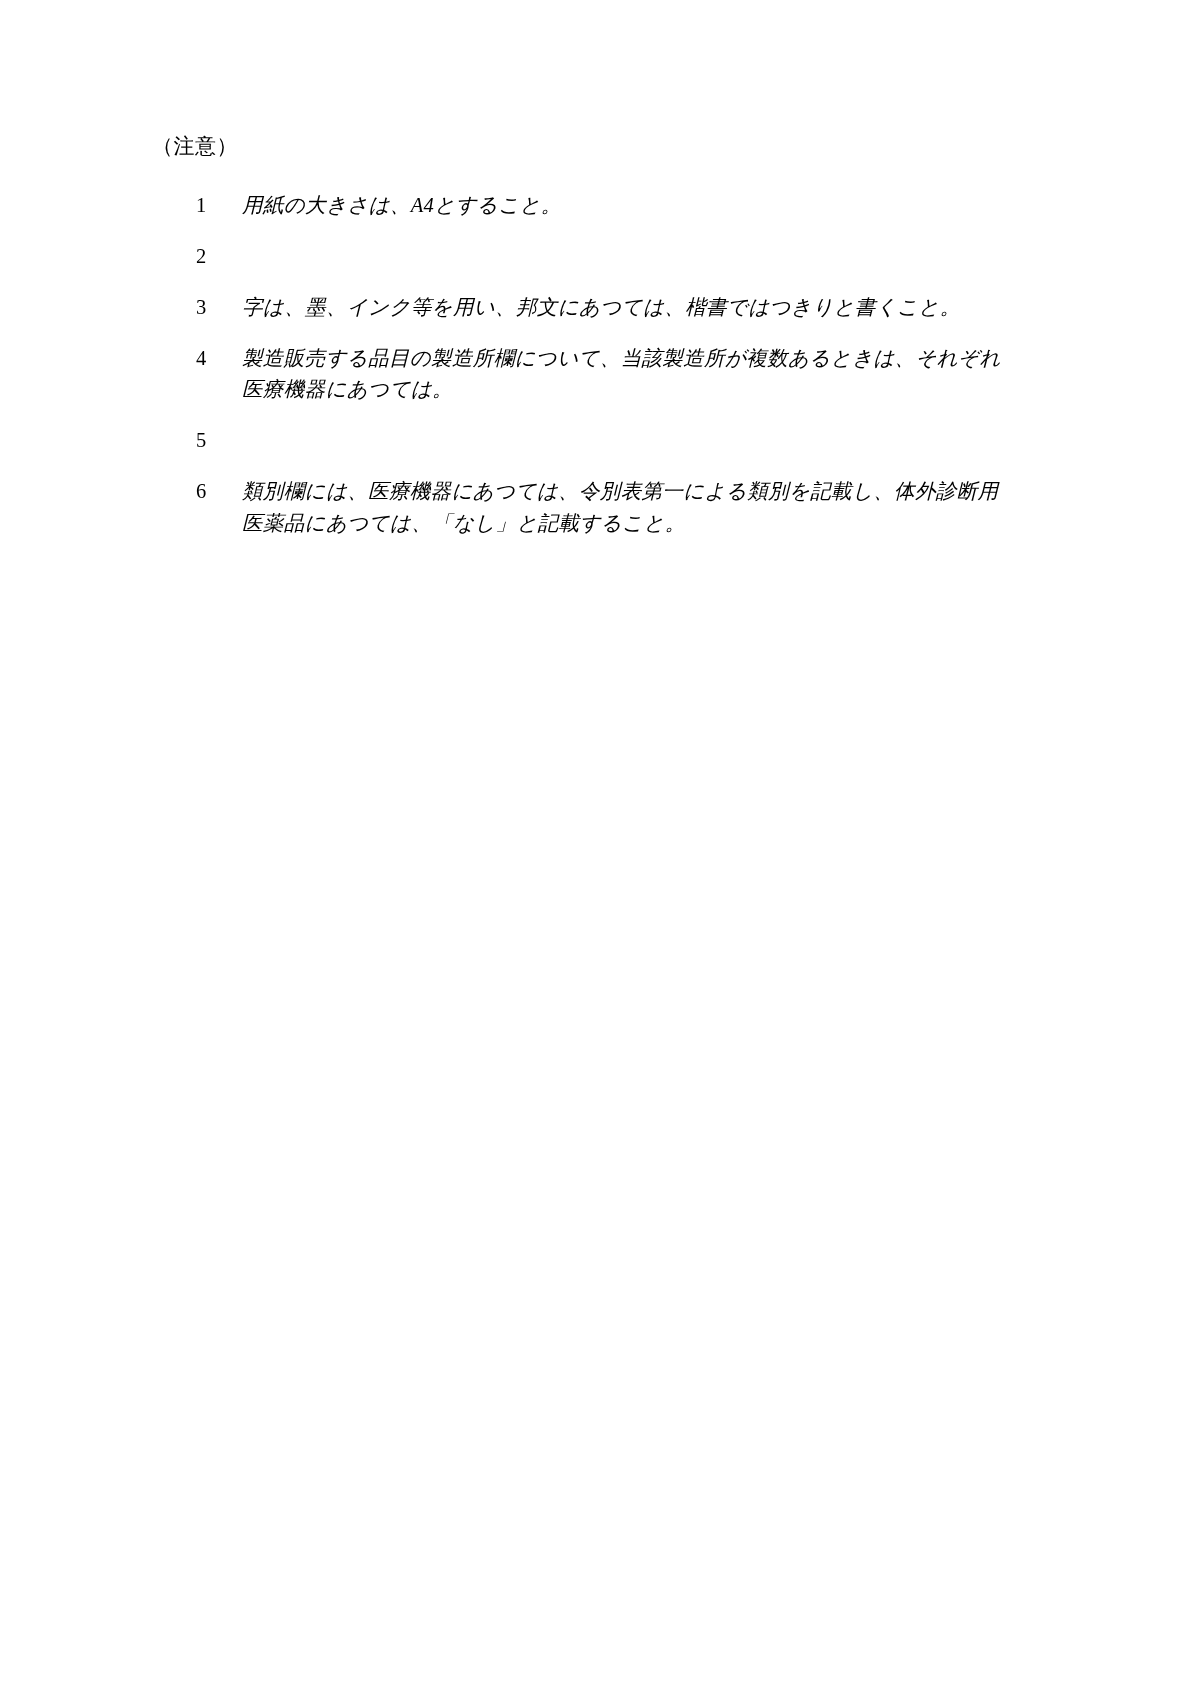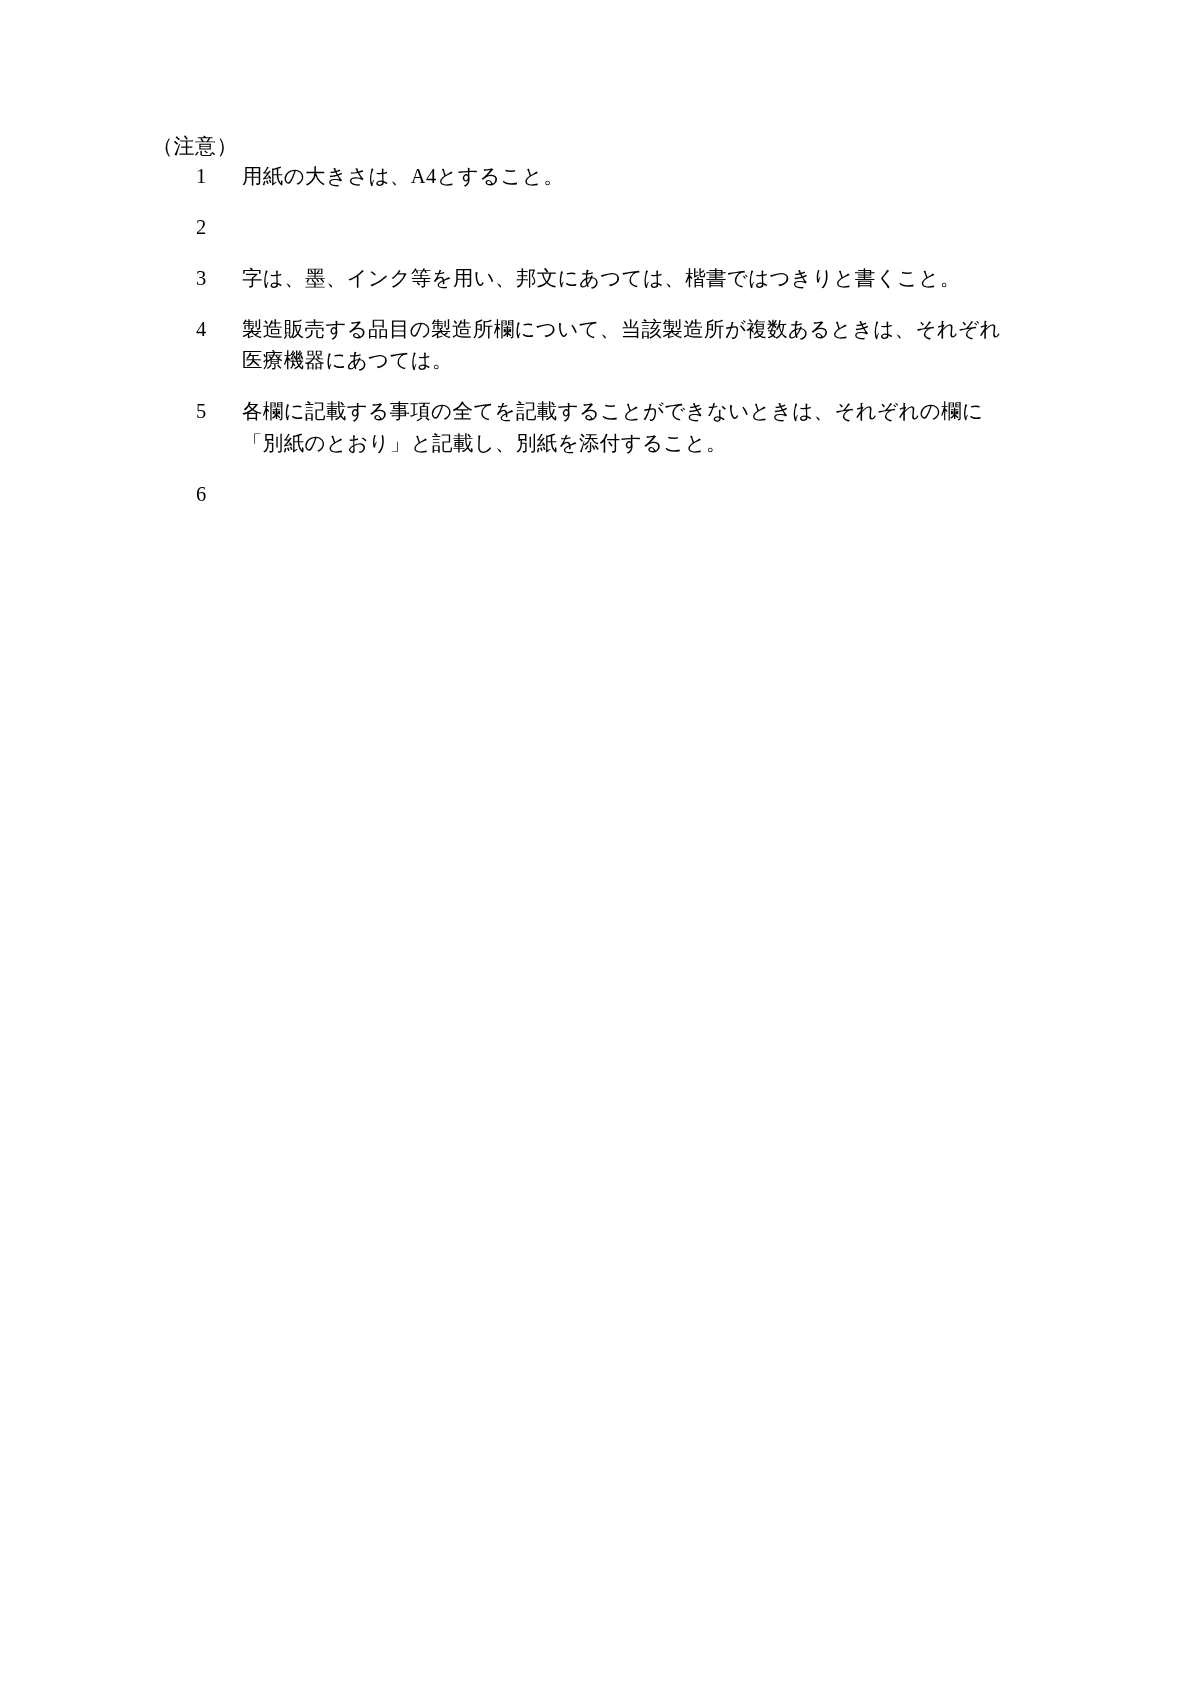--- a/index.html
+++ b/index.html
@@ -26,21 +26,21 @@
   .doc-body {
     position: absolute;
     left: 152px;
     top: 132px;
     width: 860px;
   }
   .notes-heading {
     font-size: 21px;
     line-height: 1.35;
     letter-spacing: 0.5px;
-    margin: 0 0 1px 0;
+    margin: 0 0 30px 0;
     white-space: pre;
   }
   .notes-list {
     margin: 0;
     padding: 0;
     list-style: none;
   }
   .note-item {
     display: flex;
     align-items: flex-start;
@@ -54,20 +54,21 @@
     width: 46px;
     padding-left: 44px;
     box-sizing: content-box;
     text-align: left;
     font-family: "Liberation Serif", "DejaVu Serif", serif;
   }
   .note-text {
     flex: 1 1 auto;
     white-space: pre-line;
     text-indent: 0;
+    font-style: italic;
   }
   .note-text.hang {
     padding-left: 0;
   }
 </style>
 </head>
 <body>
 
 <div class="page">
   <div class="doc-body">
@@ -91,23 +92,23 @@
       </li>
 
       <li class="note-item">
         <span class="note-num">4</span>
         <span class="note-text hang">製造販売する品目の製造所欄について、当該製造所が複数あるときは、それぞれ
 医療機器にあつては。</span>
       </li>
 
       <li class="note-item">
         <span class="note-num">5</span>
-        <span class="note-text hang">各欄に記載する事項の全てを記載することができないときは、それぞれの欄に
-「別紙のとおり」と記載し、別紙を添付すること。</span>
       </li>
 
       <li class="note-item">
         <span class="note-num">6</span>
+        <span class="note-text hang">類別欄には、医療機器にあつては、令別表第一による類別を記載し、体外診断用
+医薬品にあつては、「なし」と記載すること。</span>
       </li>
 
     </ul>
   </div>
 </div>
 
 </body></html>

